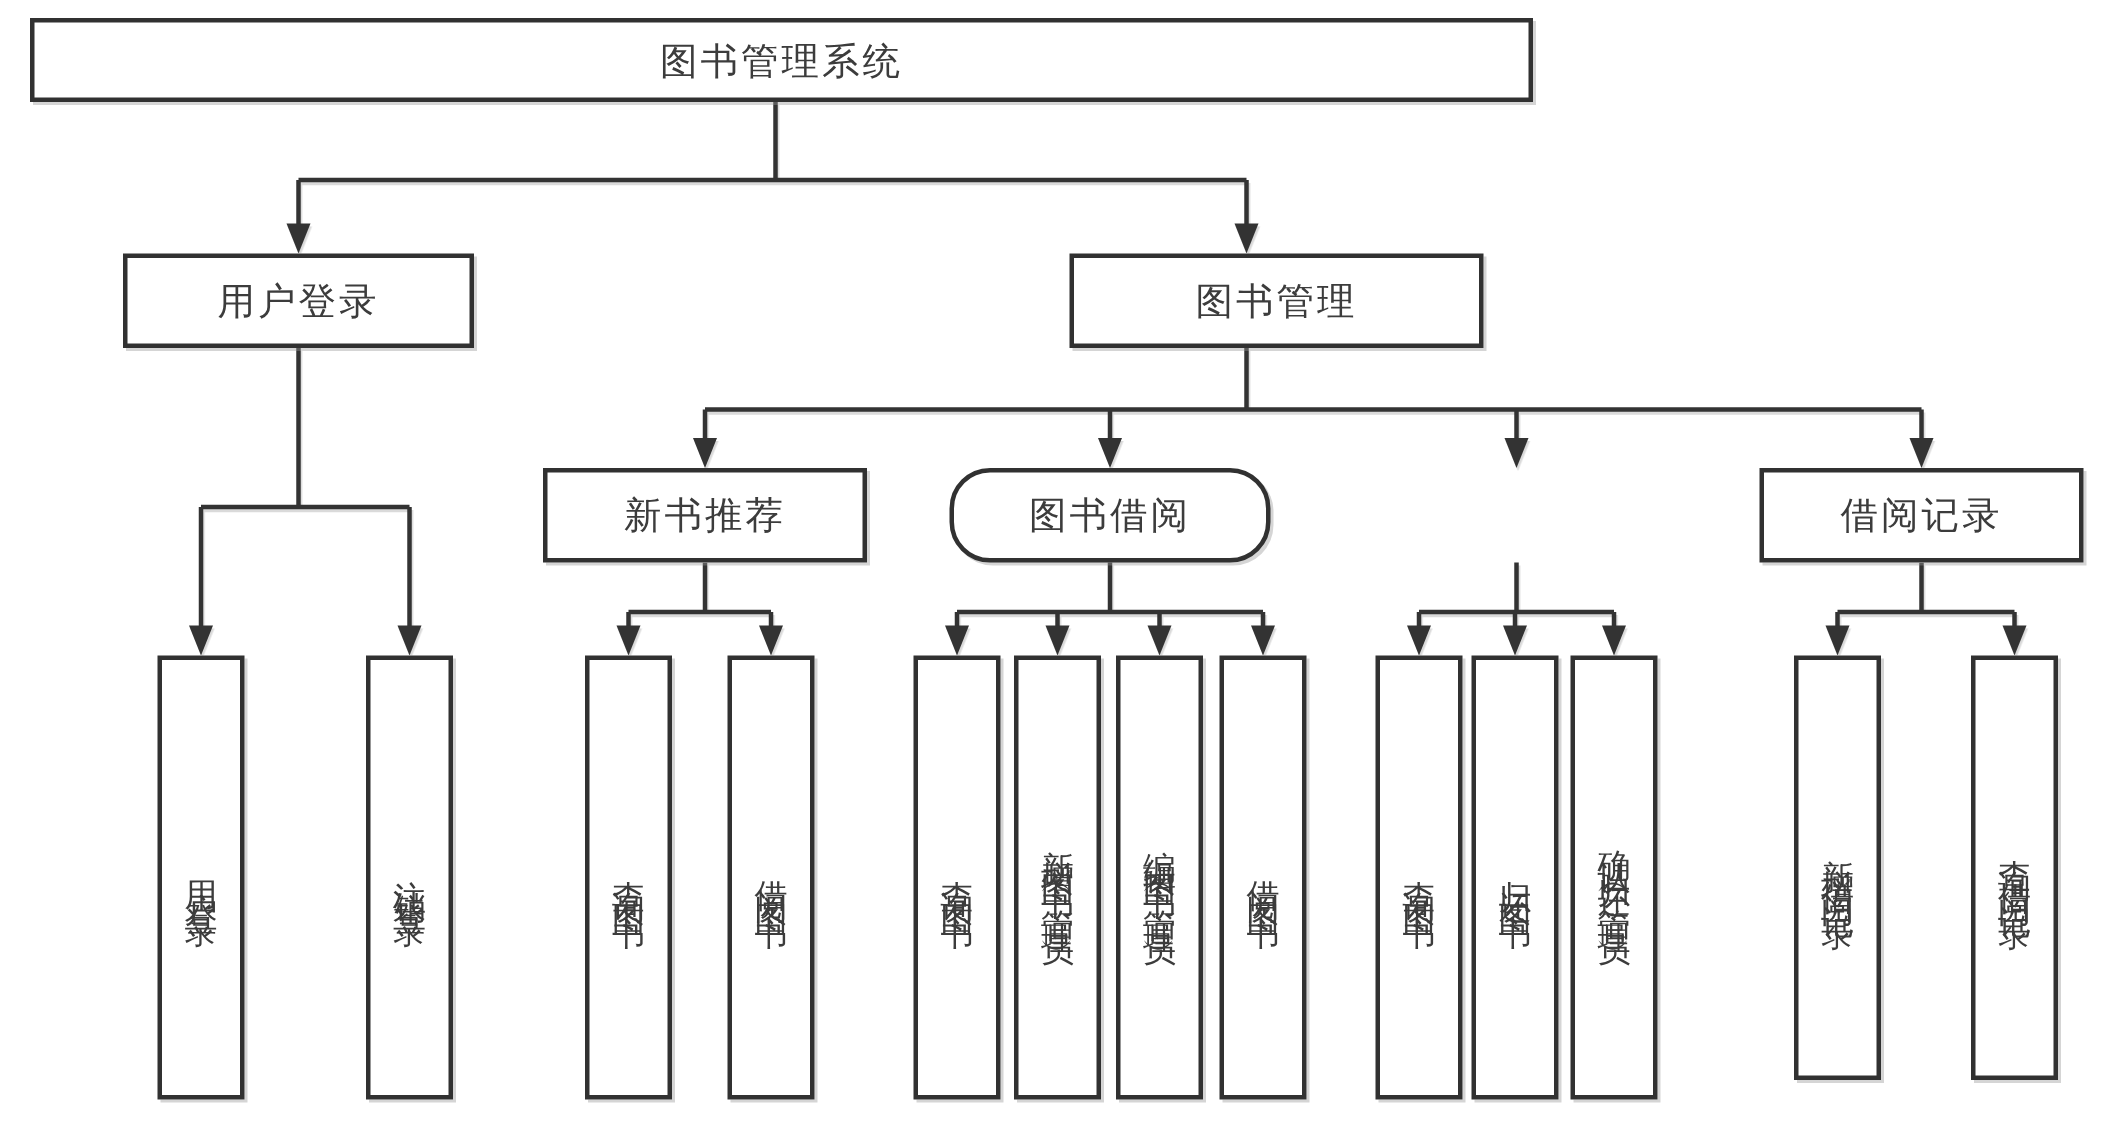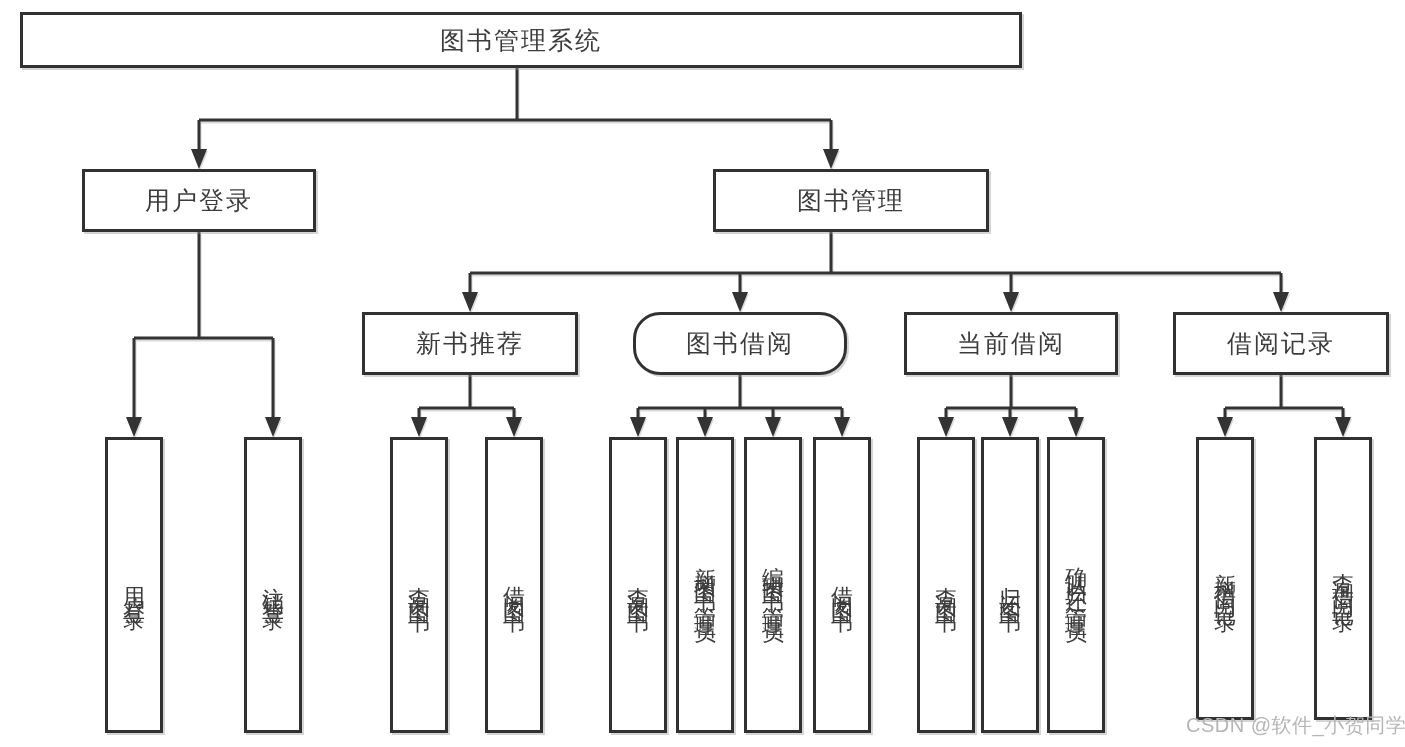--- a/index.html
+++ b/index.html
@@ -97,36 +97,34 @@
     </g>
   </svg>
 
   <div class="node h" style="left:20px; top:12px; width:1002px; height:56px;">图书管理系统</div>
 
   <div class="node h" style="left:82px; top:169px; width:234px; height:63px;">用户登录</div>
   <div class="node h" style="left:713px; top:169px; width:276px; height:63px;">图书管理</div>
 
   <div class="node h" style="left:362px; top:312px; width:216px; height:63px;">新书推荐</div>
   <div class="node h" style="left:633px; top:312px; width:214px; height:63px;border-radius:27px;">图书借阅</div>
-  <div class="node h" style="left:904px; top:312px; width:214px; height:63px;">当前借阅</div>
   <div class="node h" style="left:1173px; top:312px; width:216px; height:63px;">借阅记录</div>
 
   <div class="node v" style="left:105px; top:437px; width:58px; height:296px;">用户登录</div>
   <div class="node v" style="left:244px; top:437px; width:58px; height:296px;">注销登录</div>
 
   <div class="node v" style="left:390px; top:437px; width:58px; height:296px;">查询图书</div>
   <div class="node v" style="left:485px; top:437px; width:58px; height:296px;">借阅图书</div>
 
   <div class="node v" style="left:609px; top:437px; width:58px; height:296px;">查询图书</div>
   <div class="node v" style="left:676px; top:437px; width:58px; height:296px;">新增图书（管理员）</div>
   <div class="node v" style="left:744px; top:437px; width:58px; height:296px;">编辑图书（管理员）</div>
   <div class="node v" style="left:813px; top:437px; width:58px; height:296px;">借阅图书</div>
 
   <div class="node v" style="left:917px; top:437px; width:58px; height:296px;">查询图书</div>
   <div class="node v" style="left:981px; top:437px; width:58px; height:296px;">归还图书</div>
   <div class="node v" style="left:1047px; top:437px; width:58px; height:296px;">确认归还（管理员）</div>
 
   <div class="node v" style="left:1196px; top:437px; width:58px; height:283px;">新增借阅记录</div>
   <div class="node v" style="left:1314px; top:437px; width:58px; height:283px;">查询借阅记录</div>
 
-  <div class="wm">CSDN @软件_小贺同学</div>
 
 </div>
 
 </body></html>

